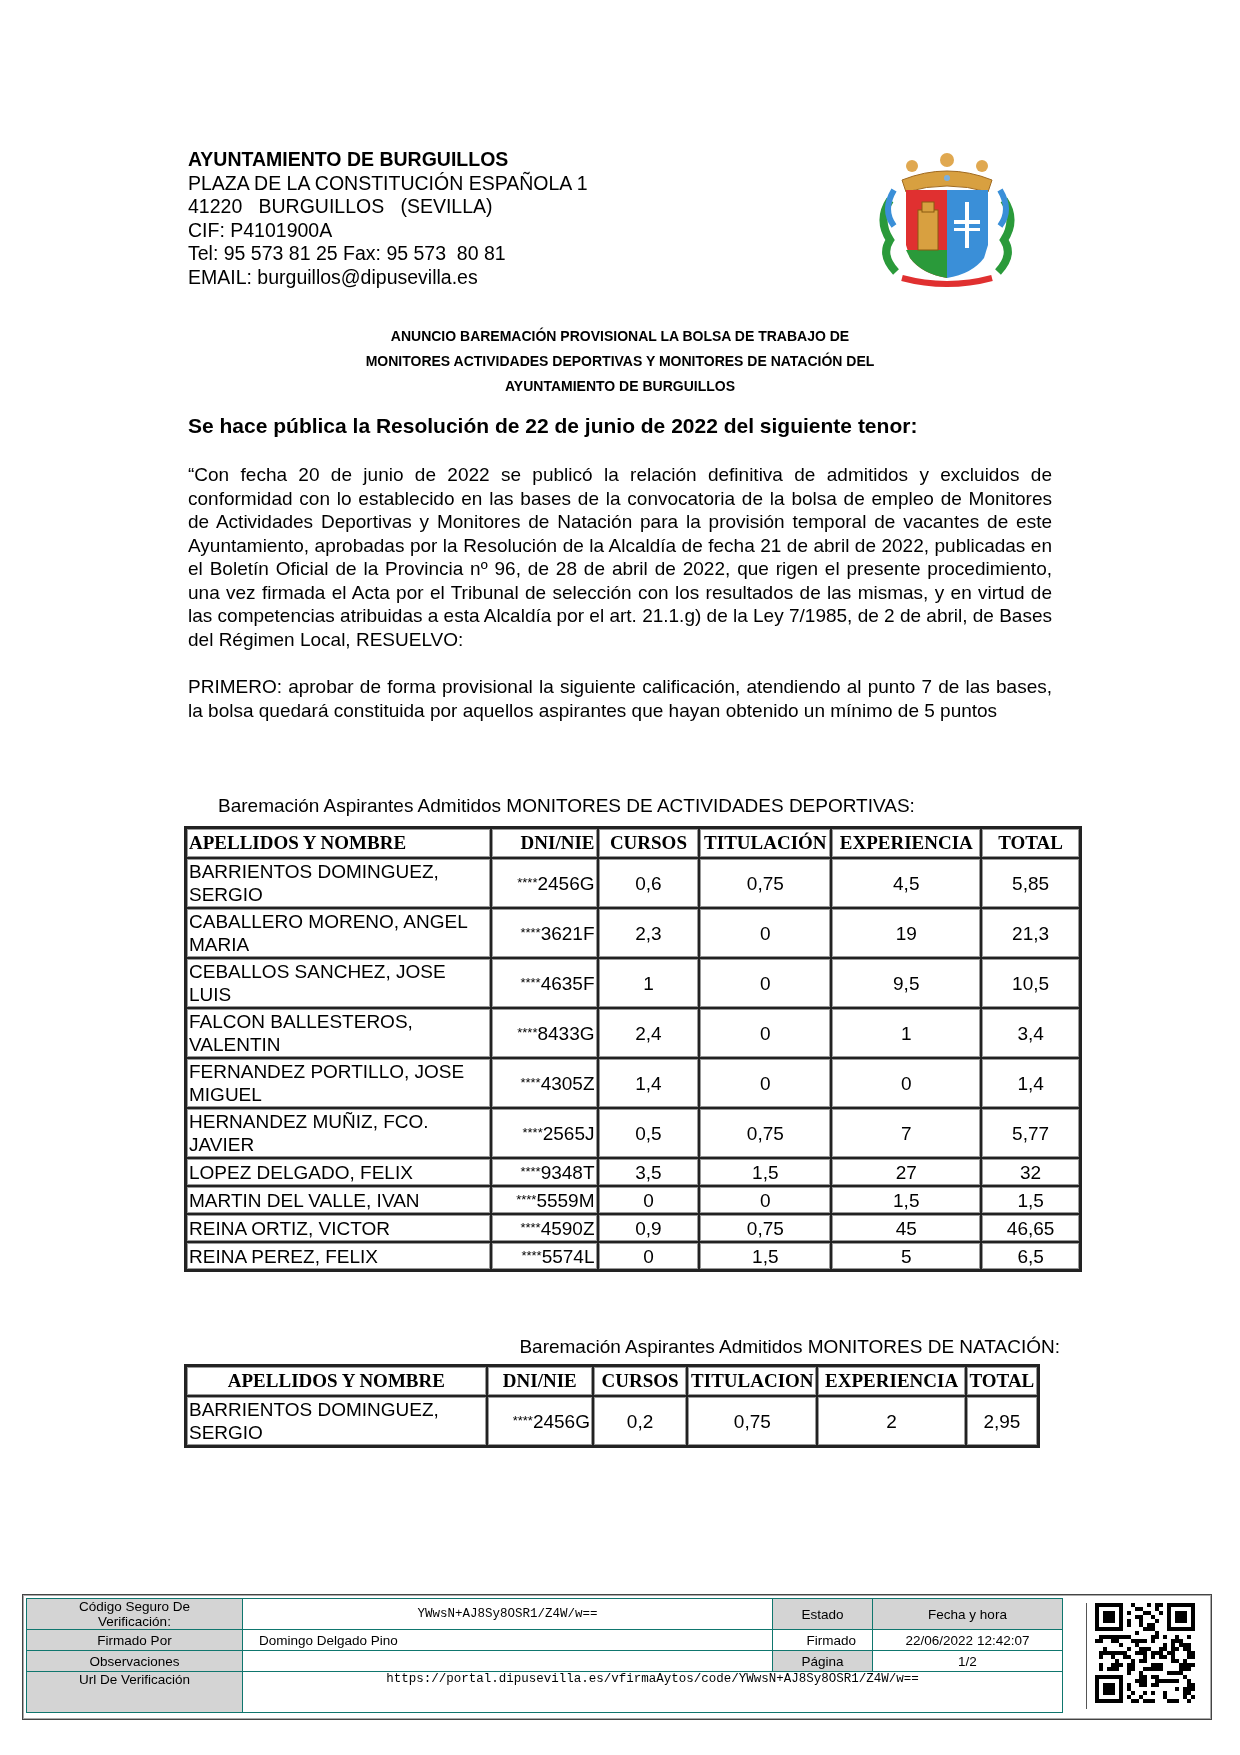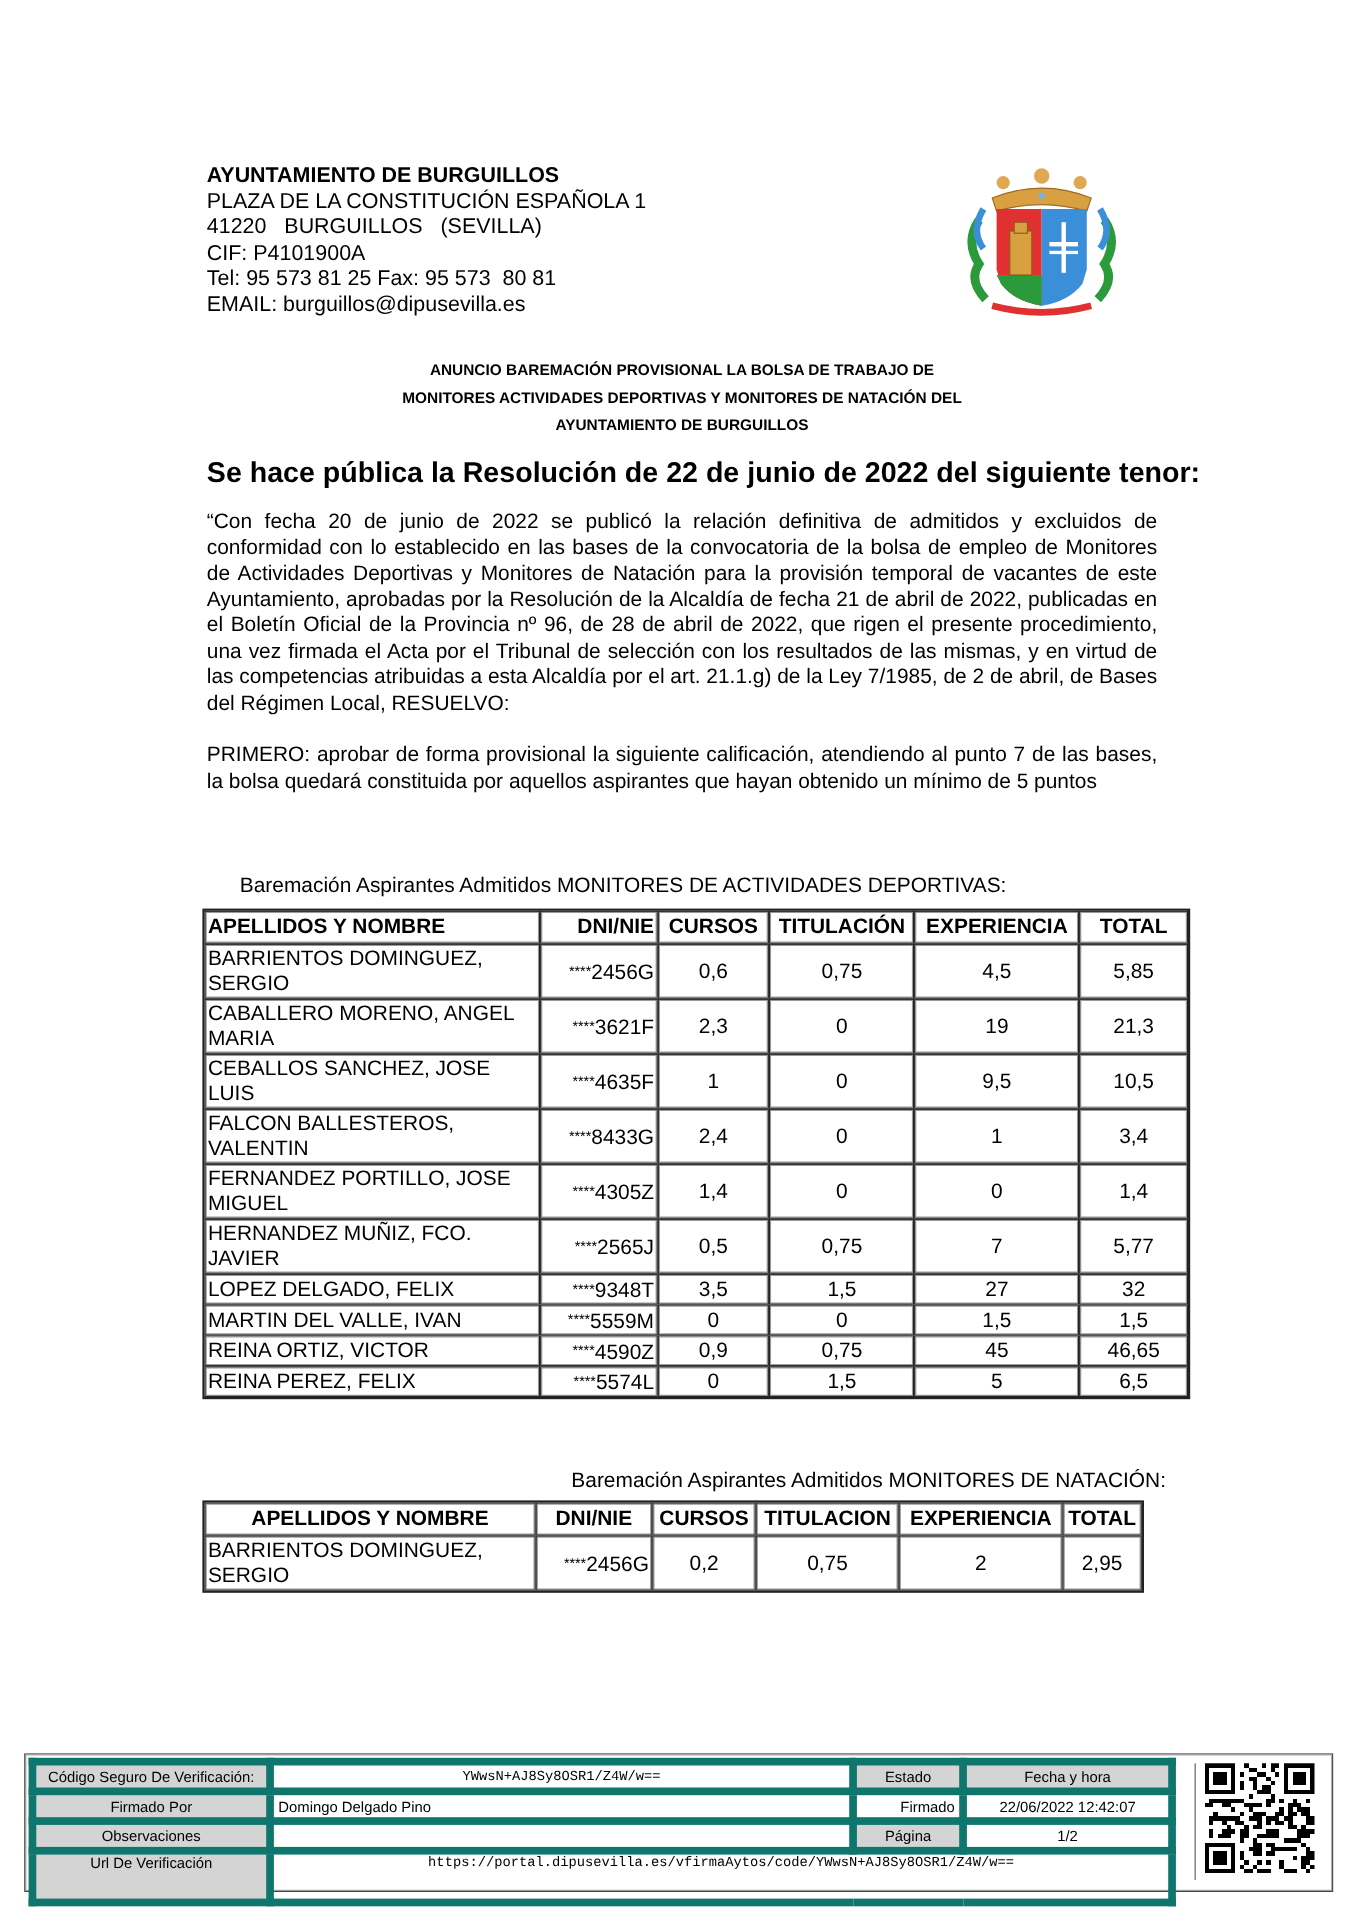--- a/index.html
+++ b/index.html
@@ -7,52 +7,52 @@
            font-family: "Liberation Sans", sans-serif; color: #000; }
 
     
     .letterhead { position: absolute; left: 188px; top: 148px; font-size: 19.5px; line-height: 23.5px; }
     .letterhead .org { font-weight: bold; }
     .crest { position: absolute; left: 872px; top: 140px; width: 150px; height: 150px; }
 
     
     .title { position: absolute; left: 180px; top: 324px; width: 880px; text-align: center;
              font-weight: bold; font-size: 14px; line-height: 25px; font-stretch: condensed; }
-    .subtitle { position: absolute; left: 188px; top: 414px; font-weight: bold; font-size: 26px; }
+    .subtitle { position: absolute; left: 188px; top: 414px; font-weight: bold; font-size: 21px; }
 
     .para { position: absolute; left: 188px; width: 864px; font-size: 19px; line-height: 23.5px;
             text-align: justify; }
     .p1 { top: 463px; }
     .p2 { top: 675px; }
 
     .tbl-caption { position: absolute; font-weight: normal; font-size: 19px; }
     .cap1 { left: 218px; top: 795px; }
     .cap2 { left: 180px; width: 880px; text-align: right; top: 1336px; }
 
     table.grid { position: absolute; border-collapse: separate; border-spacing: 0;
                  border: 2px solid #222; font-size: 19px; }
     table.grid td, table.grid th { border: 1px solid #222; padding: 0 2px; box-shadow: inset 0 0 0 1px #999;
                  vertical-align: middle; }
-    table.grid th { font-weight: bold; height: 28px; }
+    table.grid th { font-weight: bold; height: 28px; font-family: Liberation Serif, serif; }
     table.grid td { line-height: 23px; }
     table.grid td.c { text-align: center; }
     table.grid td.r { text-align: right; white-space: nowrap; }
     table.grid td.name { text-align: left; }
     .t1 { left: 184px; top: 826px; width: 898px; }
     .t2 { left: 184px; top: 1364px; width: 856px; }
     .t1 tr.tall td { height: 48px; }
     .t1 tr.short td { height: 26px; }
     .t2 tr.tall td { height: 48px; }
     .dni-stars { font-size: 13px; vertical-align: 3px; }
 
     
     .sigbox { position: absolute; left: 22px; top: 1594px; width: 1188px; height: 124px;
               border: 1px solid #444; box-shadow: inset 0 0 0 1px #aaa; }
     table.sig { position: absolute; left: 3px; top: 3px; border-collapse: collapse; font-size: 13.5px; }
-    table.sig td { border: 7px solid #0f766e; height: 20px; padding: 0 4px; }
+    table.sig td { border: 1px solid #0f766e; height: 20px; padding: 0 16px; }
     table.sig td.lab { background: #d4d4d4; text-align: center; }
     table.sig td.mono { font-family: "Liberation Mono", monospace; font-size: 12.5px; text-align: center; }
     .qr { position: absolute; right: 10px; top: 8px; width: 106px; height: 106px; border-left: 1px solid #555; padding-left: 8px; }
   </style>
 </head>
 <body>
 
 <div class="letterhead">
   <div class="org">AYUNTAMIENTO DE BURGUILLOS</div>
   <div>PLAZA DE LA CONSTITUCIÓN ESPAÑOLA 1</div>

